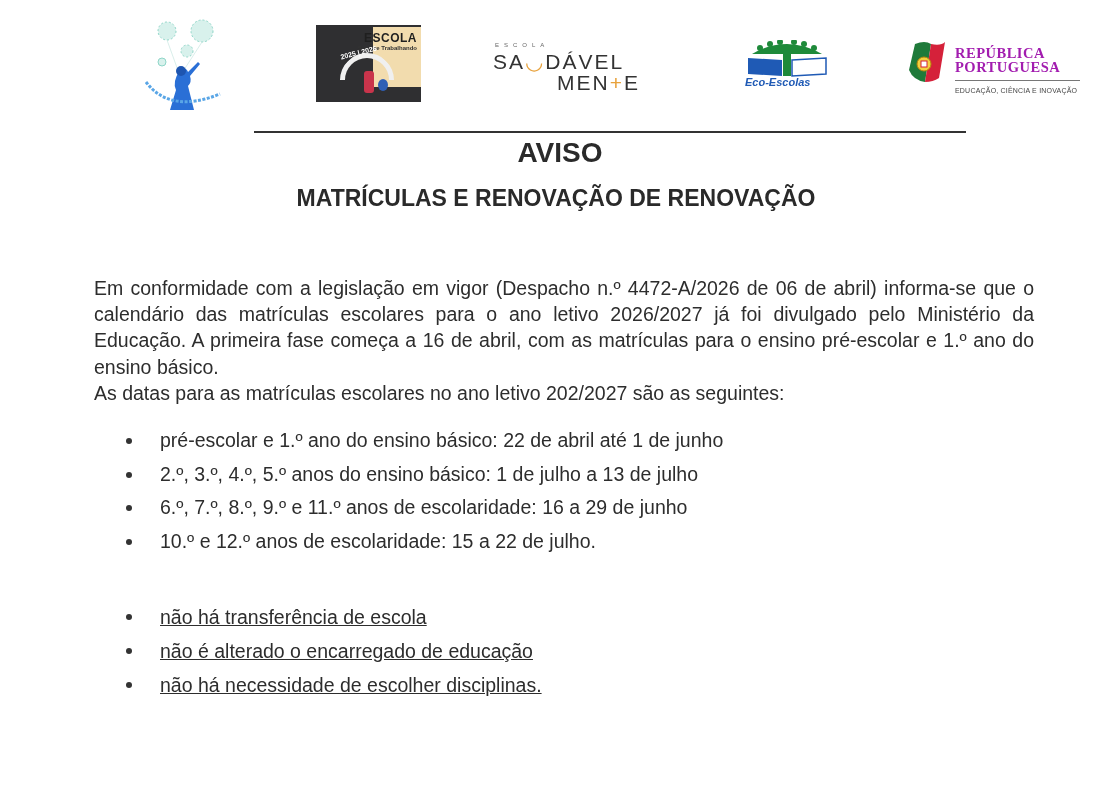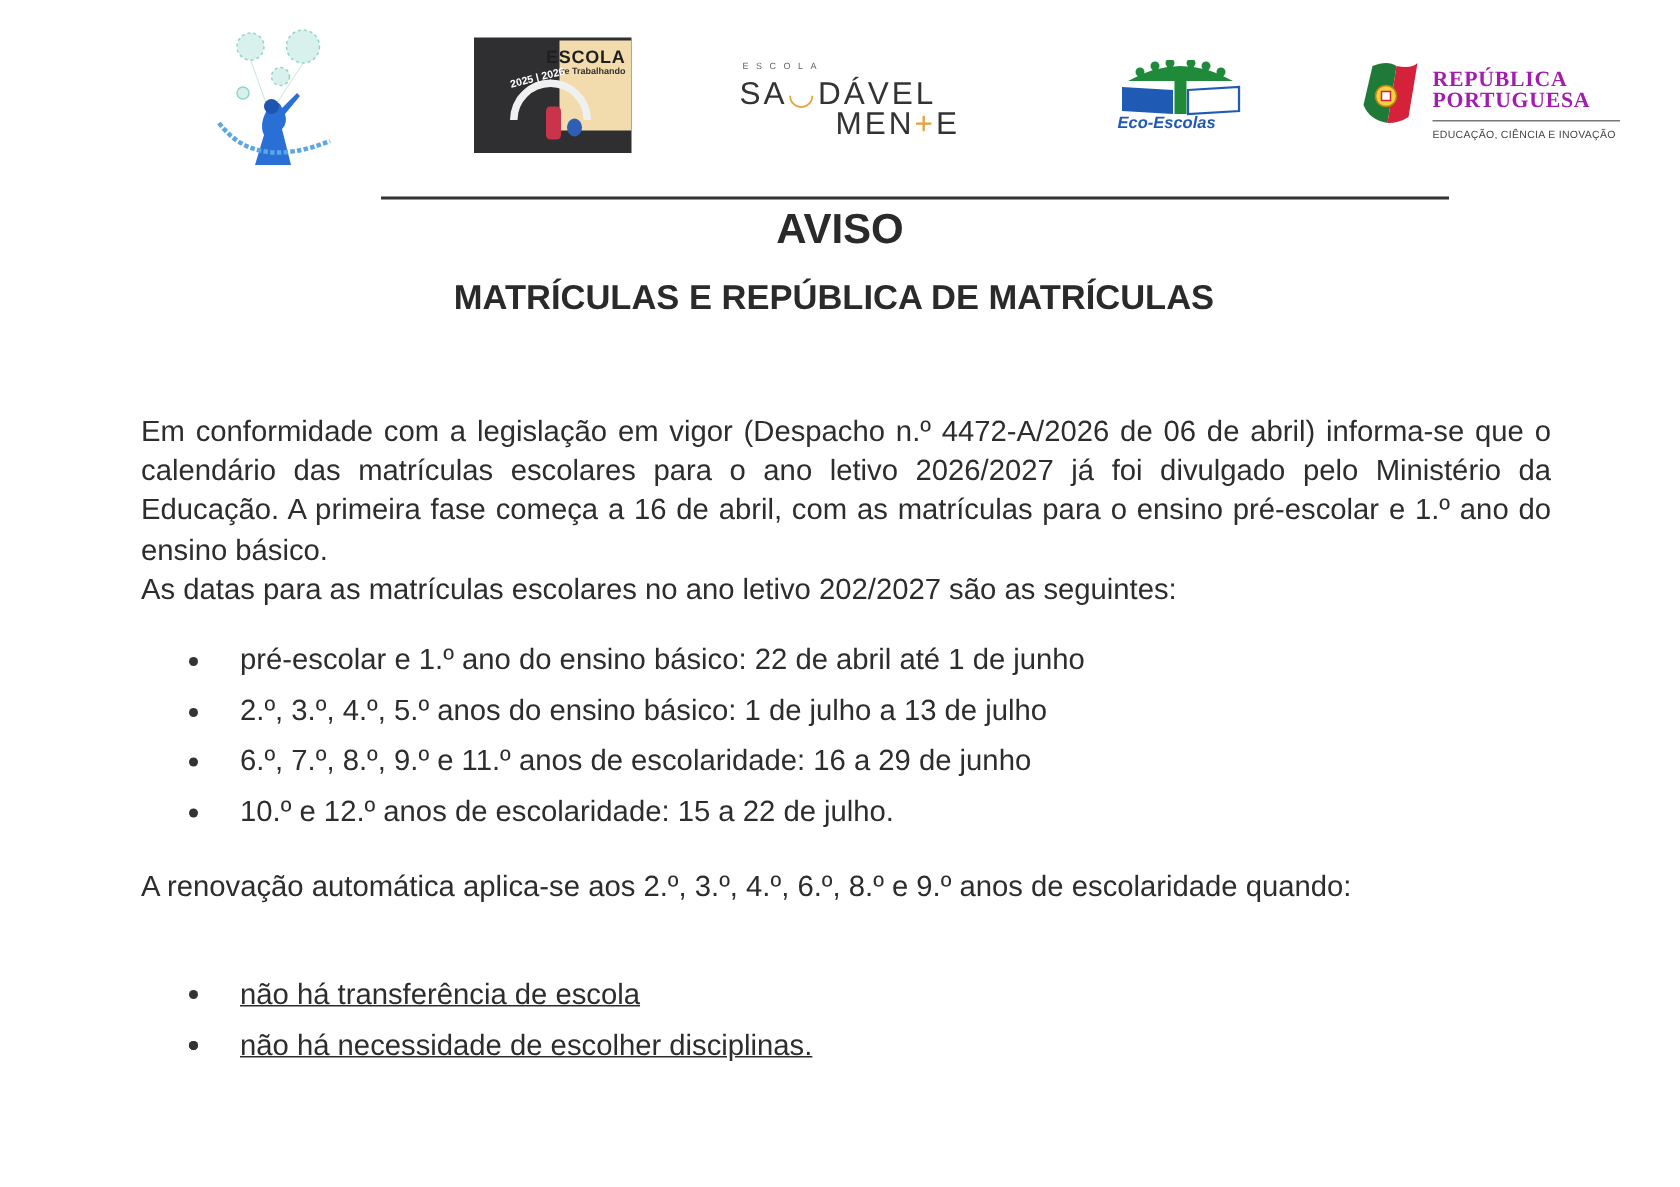--- a/index.html
+++ b/index.html
@@ -107,35 +107,34 @@
     <div>REPÚBLICA</div>
     <div>PORTUGUESA</div>
   </div>
   <div class="rep-rule"></div>
   <div class="rep-sub">EDUCAÇÃO, CIÊNCIA E INOVAÇÃO</div>
 </div>
 
 <div class="header-rule"></div>
 
 <div class="notice-label">AVISO</div>
-<div class="notice-title">MATRÍCULAS E REPÚBLICA DE MATRÍCULAS</div>
+<div class="notice-title">MATRÍCULAS E RENOVAÇÃO DE RENOVAÇÃO</div>
 
 <div class="content">
   <p class="para">
     <span>Em conformidade com a legislação em vigor (Despacho n.º 4472-A/2026 de 06 de abril) informa-se que o calendário das matrículas escolares para o ano letivo 2026/2027 já foi divulgado pelo Ministério da Educação. A primeira fase começa a 16 de abril, com as matrículas para o ensino pré-escolar e 1.º ano do ensino básico.</span>
     <span class="last-line">As datas para as matrículas escolares no ano letivo 202/2027 são as seguintes:</span>
   </p>
 
   <ul class="bullets">
     <li><span class="dot"></span><span>pré-escolar e 1.º ano do ensino básico: 22 de abril até 1 de junho</span></li>
     <li><span class="dot"></span><span>2.º, 3.º, 4.º, 5.º anos do ensino básico: 1 de julho a 13 de julho</span></li>
     <li><span class="dot"></span><span>6.º, 7.º, 8.º, 9.º e 11.º anos de escolaridade: 16 a 29 de junho</span></li>
     <li><span class="dot"></span><span>10.º e 12.º anos de escolaridade: 15 a 22 de julho.</span></li>
   </ul>
 
-  <p class="para2">A renovação automática aplica-se aos 2.º, 3.º, 4.º, 6.º, 8.º e 9.º anos de escolaridade quando:</p>
 
   <ul class="bullets bullets2">
     <li><span class="dot"></span><span>não há transferência de escola</span></li>
-    <li><span class="dot"></span></li>
+    <li><span class="dot"></span><span>não é alterado o encarregado de educação</span></li>
     <li><span class="dot"></span><span>não há necessidade de escolher disciplinas.</span></li>
   </ul>
 </div>
 
 </body></html>

